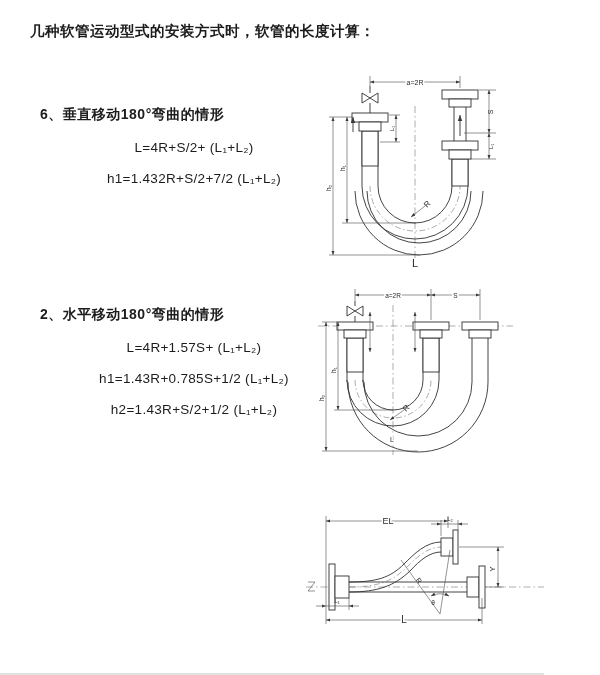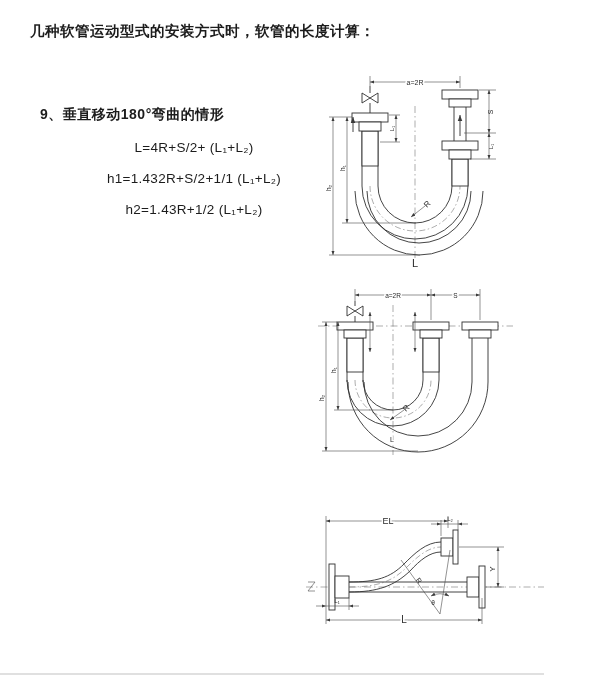--- a/index.html
+++ b/index.html
@@ -33,24 +33,23 @@
   .mv{stroke:#303030;stroke-width:0.9;fill:none;}
 </style>
 </head>
 <body>
 
 <div class="page">
 
   <h1 class="title">几种软管运动型式的安装方式时，软管的长度计算：</h1>
 
   <div class="sec sec-1">
-    <div class="heading">9、垂直移动180°弯曲的情形</div>
+    <div class="heading">6、垂直移动180°弯曲的情形</div>
     <div class="formula">L=4R+S/2+ (L₁+L₂)</div>
-    <div class="formula">h1=1.432R+S/2+1/1 (L₁+L₂)</div>
-    <div class="formula">h2=1.43R+1/2 (L₁+L₂)</div>
+    <div class="formula">h1=1.432R+S/2+7/2 (L₁+L₂)</div>
   </div>
 
   <div class="diag diag-1">
     <svg viewBox="0 0 278 202">
       <defs>
         <marker id="arrD1" viewBox="0 0 10 10" refX="9" refY="5" markerWidth="8" markerHeight="8" orient="auto-start-reverse">
           <path d="M0,1.6 L9,5 L0,8.4 z" fill="#3a3a3a"></path>
         </marker>
         <pattern id="hatchD1" patternUnits="userSpaceOnUse" width="4" height="4">
           <path d="M0,4 L4,0 M0,0 L4,4" stroke="#8a8a8a" stroke-width="0.5"></path>
@@ -115,20 +114,26 @@
         <line class="dim" x1="158" y1="91" x2="184" y2="91"></line>
         <line class="dim" x1="177" y1="65" x2="177" y2="91" marker-start="url(#arrD1)" marker-end="url(#arrD1)"></line>
         <text x="180.5" y="78.5" font-size="6" text-anchor="middle" transform="rotate(-90 180.5 78.5)">L₁</text>
         <line class="dim" x1="113" y1="138" x2="99" y2="149" marker-end="url(#arrD1)"></line>
         <text x="117" y="138" font-size="8" text-anchor="middle" transform="rotate(-45 117 138)">R</text>
         <text x="103" y="199" font-size="11" text-anchor="middle">L</text>
       </g>
     </svg>
   </div>
 
+  <div class="sec sec-2">
+    <div class="heading">2、水平移动180°弯曲的情形</div>
+    <div class="formula">L=4R+1.57S+ (L₁+L₂)</div>
+    <div class="formula">h1=1.43R+0.785S+1/2 (L₁+L₂)</div>
+    <div class="formula">h2=1.43R+S/2+1/2 (L₁+L₂)</div>
+  </div>
 
   <div class="diag diag-2">
     <svg viewBox="0 0 287 197">
       <defs>
         <marker id="arrD2" viewBox="0 0 10 10" refX="9" refY="5" markerWidth="8" markerHeight="8" orient="auto-start-reverse">
           <path d="M0,1.6 L9,5 L0,8.4 z" fill="#3a3a3a"></path>
         </marker>
         <pattern id="hatchD2" patternUnits="userSpaceOnUse" width="4" height="4">
           <path d="M0,4 L4,0 M0,0 L4,4" stroke="#8a8a8a" stroke-width="0.5"></path>
         </pattern>

